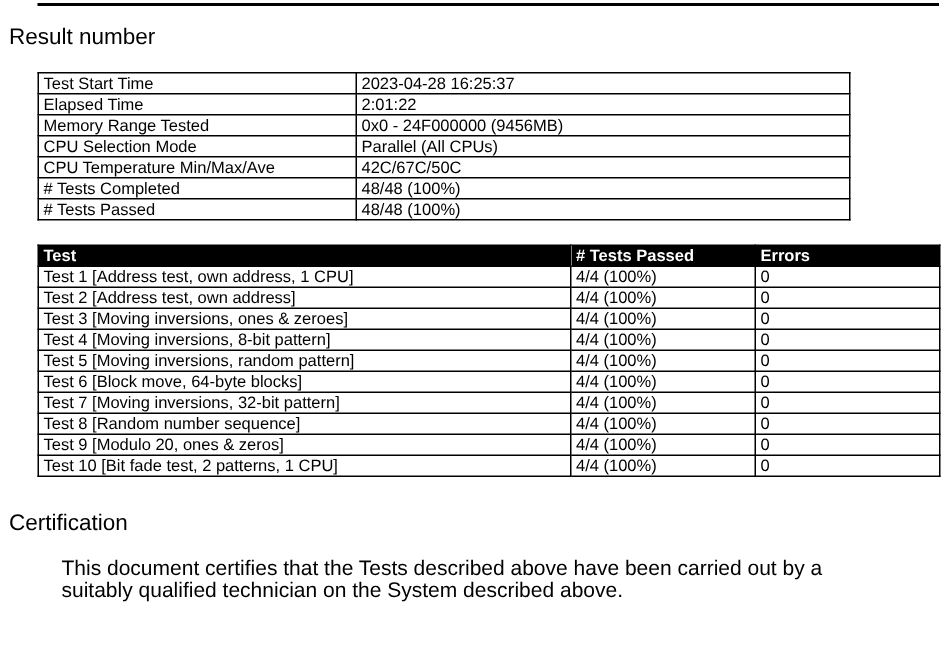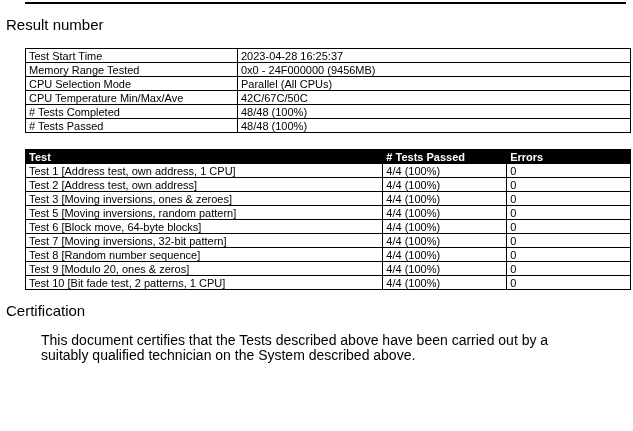--- a/index.html
+++ b/index.html
@@ -23,21 +23,21 @@
     font-size: 15px;
     font-weight: 400;
     line-height: 18px;
     margin: 12px 0 0 6px;
     color: #000000;
   }
   table.report-table {
     border-collapse: collapse;
     table-layout: fixed;
     margin-left: 25px;
-    width: 606px;
+    width: 542px;
     font-size: 11px;
     color: #000000;
   }
   table.report-table td, table.report-table th {
     border: 1px solid #000000;
     padding: 0.5px 3px;
     line-height: 12px;
     text-align: left;
     font-weight: 400;
     overflow: hidden;
@@ -47,21 +47,21 @@
   table.summary-table col.c-label { width: 212px; }
   table.tests-table { margin-top: 16px; }
   table.tests-table col.c-test { width: 355px; }
   table.tests-table col.c-passed { width: 123px; }
   table.tests-table col.c-errors { width: 123px; }
   table.tests-table th {
     background: #000000;
     color: #ffffff;
     font-weight: 700;
   }
-  h2.cert-heading { margin-top: 12px; }
+  h2.cert-heading { margin-top: 22px; }
   p.cert-text {
     margin: 13px 0 0 41px;
     max-width: 545px;
     font-size: 14px;
     line-height: 15px;
     color: #000000;
   }
 </style>
 </head>
 <body>
@@ -75,20 +75,24 @@
       <col class="c-label">
       <col class="c-value">
     </colgroup>
   <tbody>
 
       <tr>
         <td>Test Start Time</td>
         <td>2023-04-28 16:25:37</td>
       </tr>
 
+      <tr>
+        <td>Elapsed Time</td>
+        <td>2:01:22</td>
+      </tr>
 
       <tr>
         <td>Memory Range Tested</td>
         <td>0x0 - 24F000000 (9456MB)</td>
       </tr>
 
       <tr>
         <td>CPU Selection Mode</td>
         <td>Parallel (All CPUs)</td>
       </tr>
@@ -137,20 +141,25 @@
         <td>4/4 (100%)</td>
         <td>0</td>
       </tr>
 
       <tr>
         <td>Test 3 [Moving inversions, ones &amp; zeroes]</td>
         <td>4/4 (100%)</td>
         <td>0</td>
       </tr>
 
+      <tr>
+        <td>Test 4 [Moving inversions, 8-bit pattern]</td>
+        <td>4/4 (100%)</td>
+        <td>0</td>
+      </tr>
 
       <tr>
         <td>Test 5 [Moving inversions, random pattern]</td>
         <td>4/4 (100%)</td>
         <td>0</td>
       </tr>
 
       <tr>
         <td>Test 6 [Block move, 64-byte blocks]</td>
         <td>4/4 (100%)</td>

